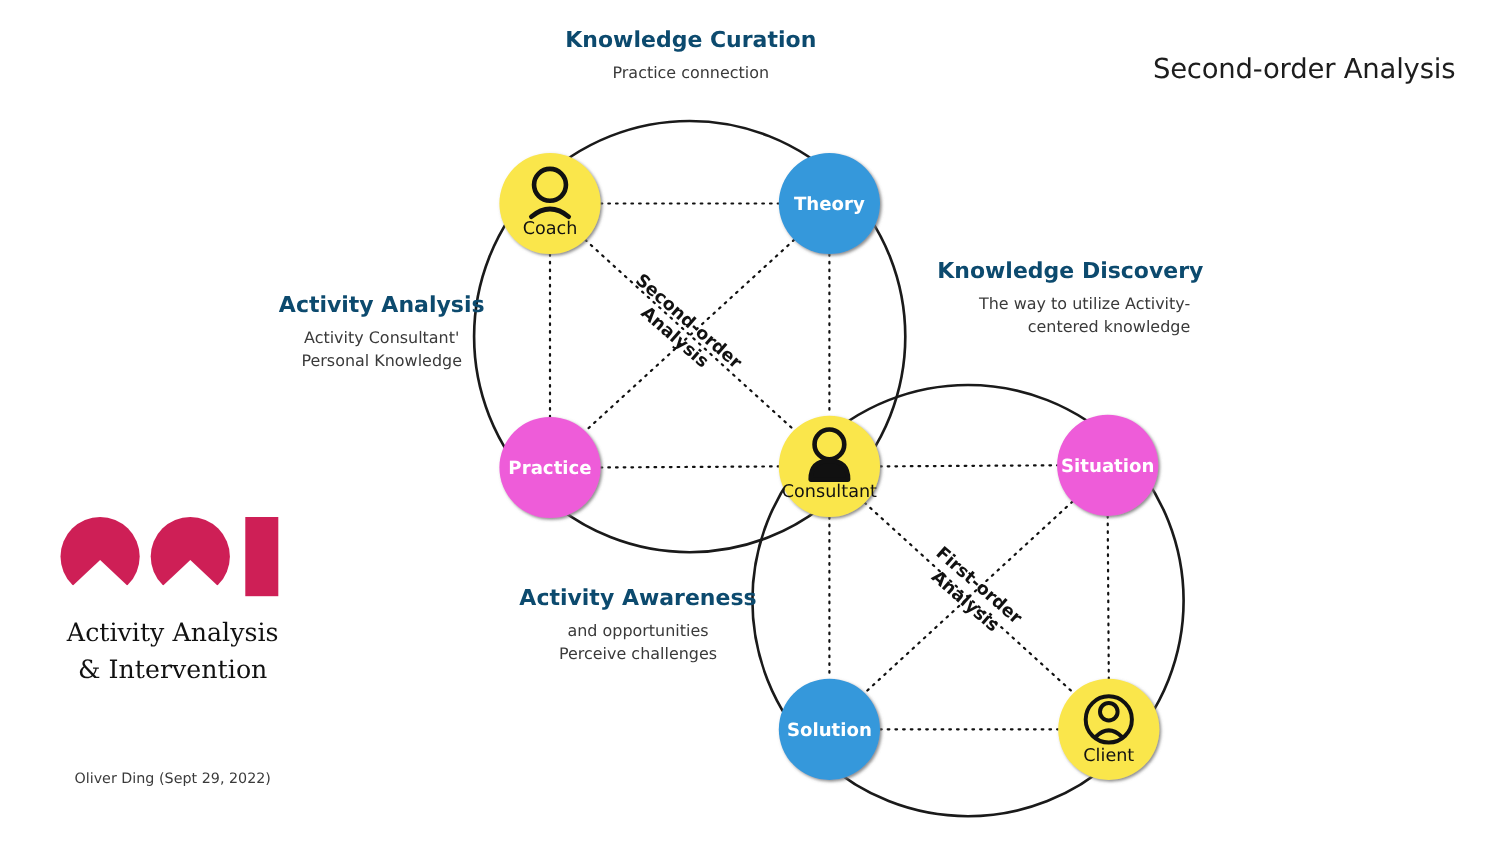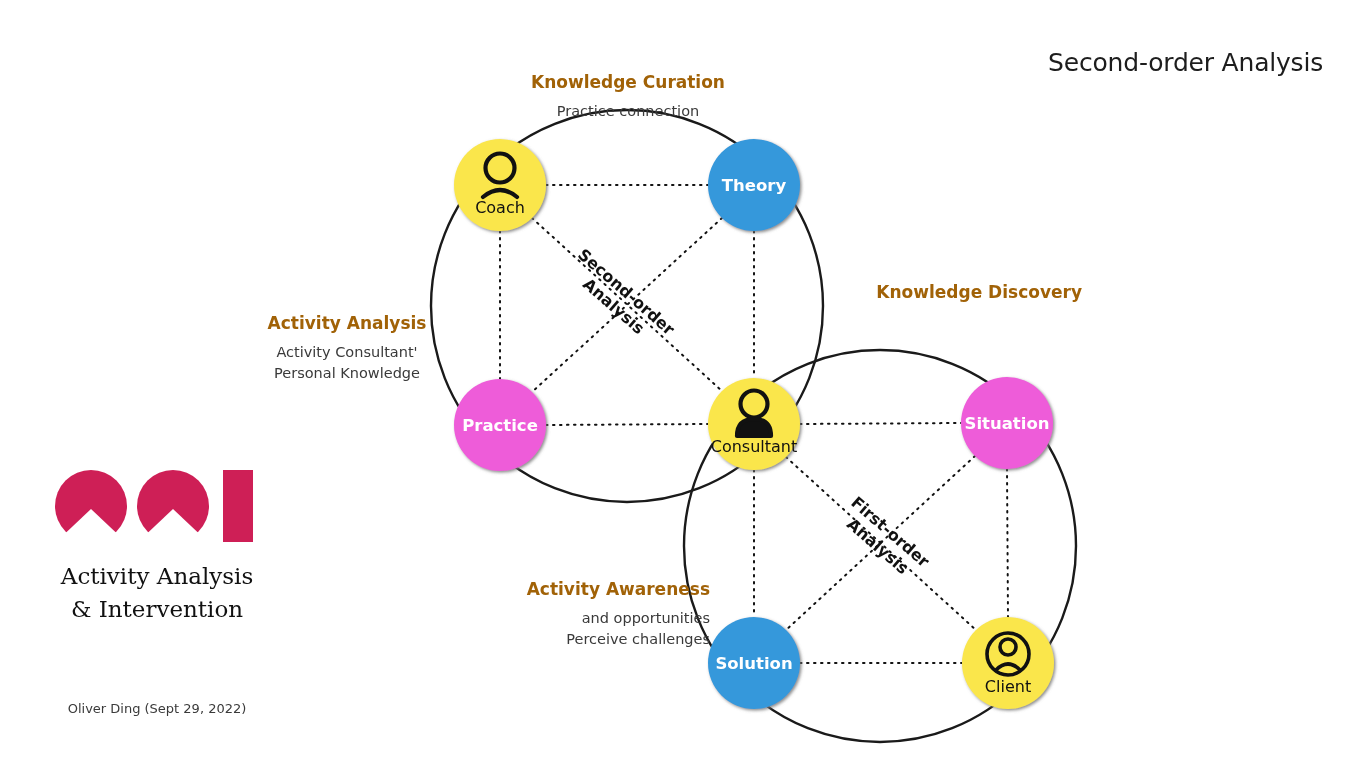--- a/index.html
+++ b/index.html
@@ -16,32 +16,32 @@
   .title-main{
     position:absolute;
     right:36px;top:48px;
     font-size:25px;font-weight:normal;color:#1d1d1d;
     letter-spacing:-0.2px;
     white-space:nowrap;
   }
 
   .callout{position:absolute;text-align:center;}
   .callout .c-title{
-    font-size:17px;font-weight:bold;color:#a16207;
-    margin-bottom:9px;white-space:nowrap;margin-top:48px;
+    font-size:20px;font-weight:bold;color:#0c4a6e;
+    margin-bottom:9px;white-space:nowrap;
   }
   .callout .c-body{
     font-size:14.5px;color:#3a3a3a;line-height:1.42;
   }
   .callout.left-align{text-align:right;}
 
   #callout-knowledge-curation{left:478px;top:24px;width:300px;}
   #callout-activity-analysis{left:246px;top:265px;width:202px;}
   #callout-knowledge-discovery{left:852px;top:234px;width:230px;}
-  #callout-activity-awareness{left:450px;top:531px;width:260px;text-align:right;}
+  #callout-activity-awareness{left:450px;top:531px;width:260px;}
 
   
   #brand{position:absolute;left:32px;top:470px;width:250px;text-align:center;}
   #brand-logo{
     position:relative;width:205px;height:72px;margin:0 auto 18px auto;
   }
   .logo-a{
     position:absolute;top:0;width:72px;height:72px;
     background:var(--brand);
     border-radius:50% 50% 50% 50%;
@@ -179,20 +179,24 @@
   <div class="callout" id="callout-activity-analysis">
     <div class="c-title">Activity Analysis</div>
     <div class="c-body">
       <div>Activity Consultant'</div>
       <div>Personal Knowledge</div>
     </div>
   </div>
 
   <div class="callout left-align" id="callout-knowledge-discovery">
     <div class="c-title">Knowledge Discovery</div>
+    <div class="c-body">
+      <div>The way to utilize Activity-</div>
+      <div>centered knowledge</div>
+    </div>
   </div>
 
   <div class="callout" id="callout-activity-awareness">
     <div class="c-title">Activity Awareness</div>
     <div class="c-body">
       <div>and opportunities</div>
       <div>Perceive challenges</div>
     </div>
   </div>
 

